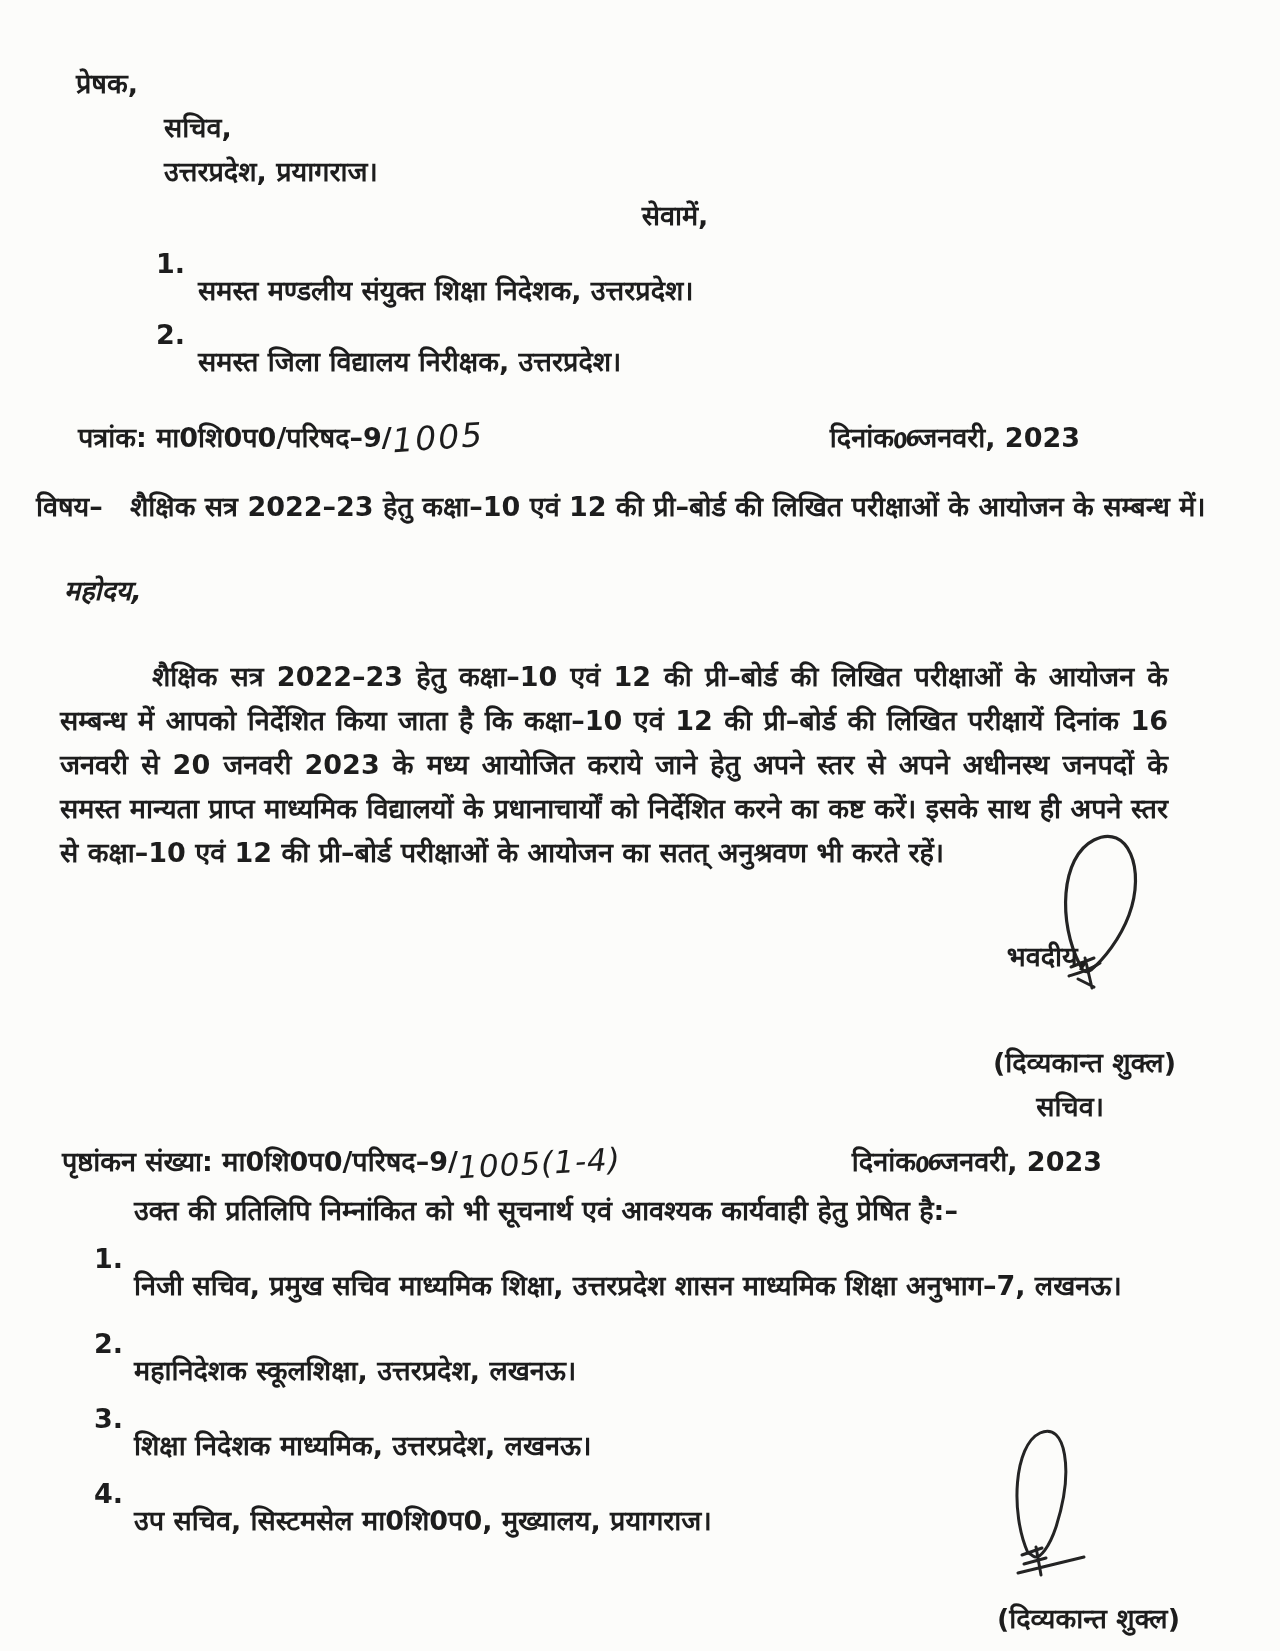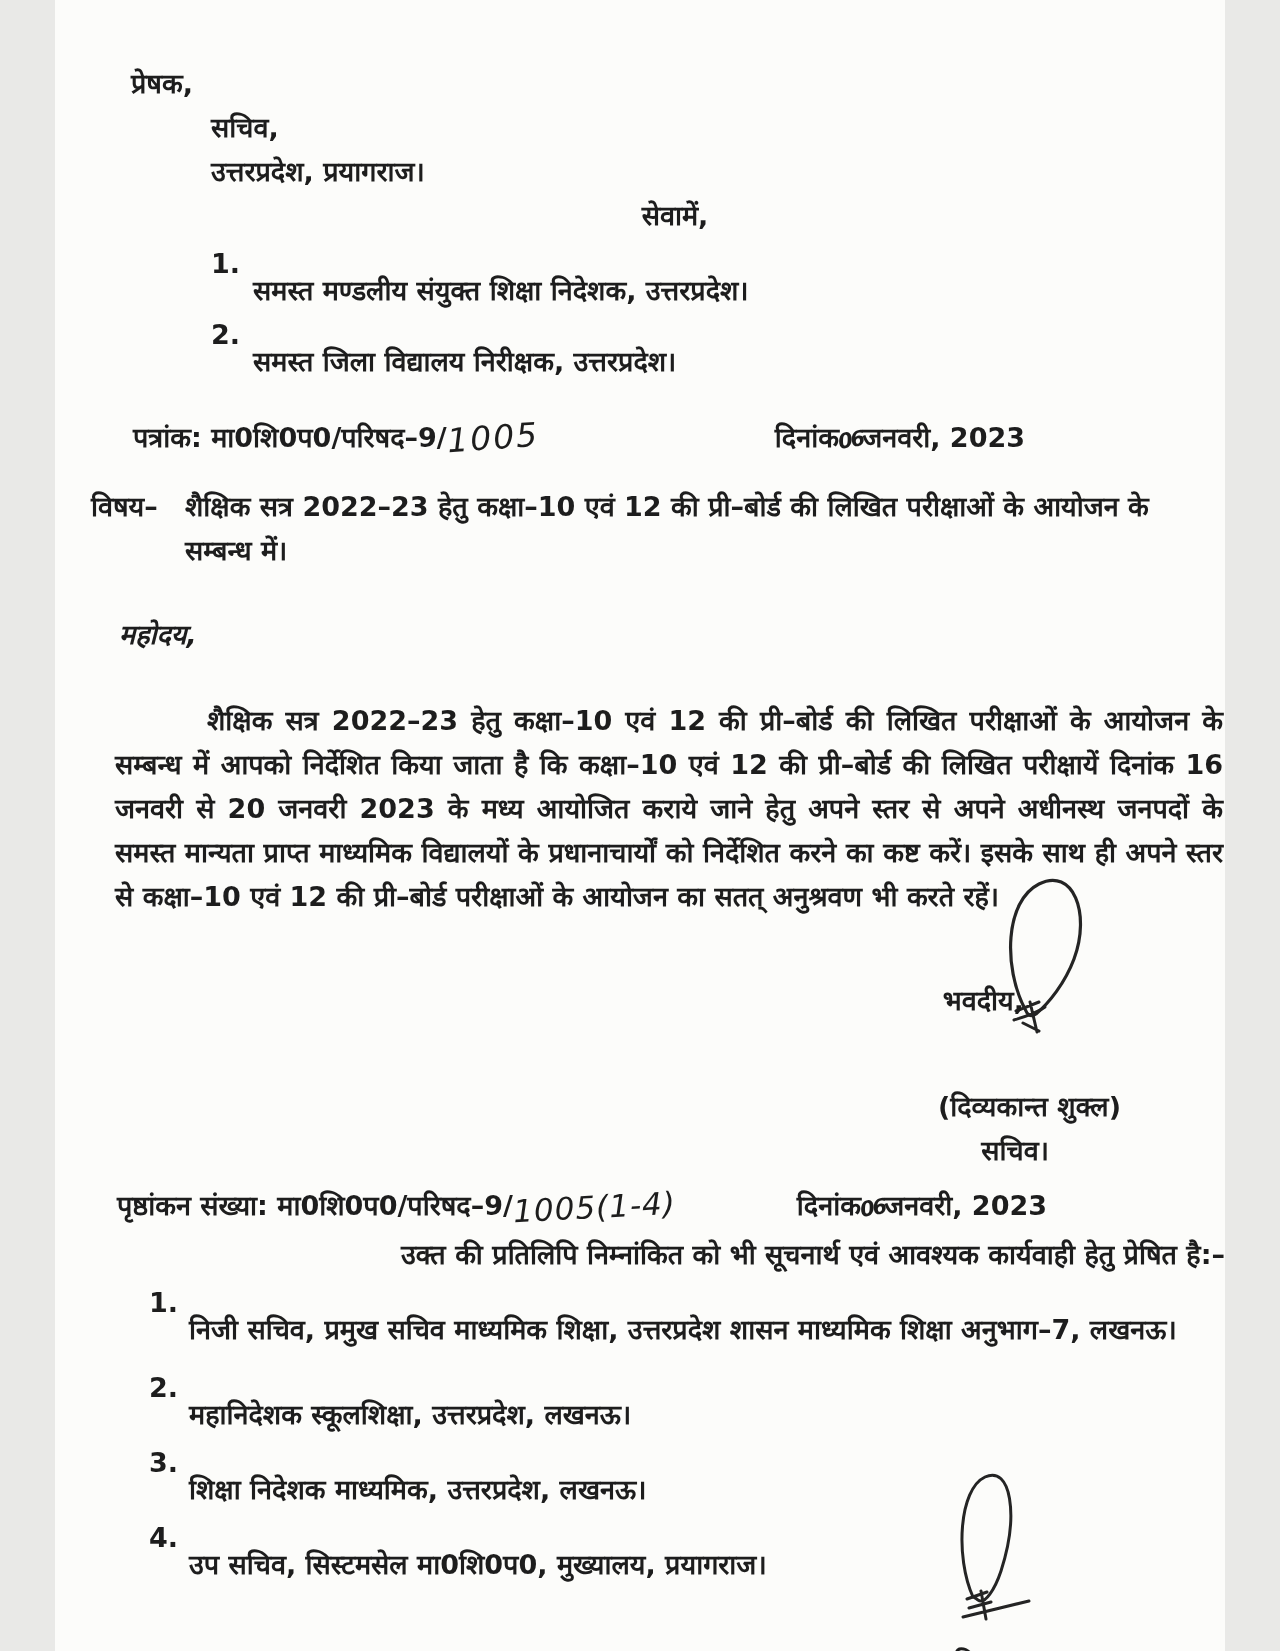--- a/index.html
+++ b/index.html
@@ -1,28 +1,28 @@
 <!DOCTYPE html>
 <html><head>
 <meta charset="utf-8">
 <style>
   * { margin:0; padding:0; box-sizing:border-box; }
   html,body { background:#e9e9e7; }
   .page {
     position:relative;
-    width:1170px; height:1651px;
+    width:1280px; height:1651px;
     margin:0 auto;
     background:#fcfcfa;
     font-family:"DejaVu Sans", sans-serif;
     color:#1d1d1d;
     font-weight:600;
     font-size:27px;
     overflow:hidden;
   }
-  .line { line-height:44px; }
+  .line { line-height:44px;margin-left:8px; }
 
   
   .sender-label { margin:62px 0 0 76px; }
   .sender-lines { margin-left:156px; }
   .sender-lines .line { margin-top:0; }
   .to-label { margin-left:70px;text-align:center; }
 
   
   .recipients { margin:4px 0 0 156px; }
   .num-item { display:flex; line-height:44px; }
@@ -63,38 +63,38 @@
     margin:42px 58px 0 60px;
     width:1108px;
     text-align:justify;
     text-indent:92px;
     line-height:44px;
   }
 
   
   .closing1 { position:relative; width:320px; margin:16px 66px 0 auto; text-align:center; height:215px; }
   .closing1 .sig { position:absolute; right:62px; top:-64px; }
-  .closing1 .vale { position:absolute; right:135px; top:46px; white-space:nowrap; }
+  .closing1 .vale { position:absolute; right:126px; top:46px; white-space:nowrap; }
   .closing1 .name { position:absolute; right:38px; top:152px; white-space:nowrap; }
   .closing1 .ttl  { position:absolute; right:110px; top:196px; white-space:nowrap; }
 
   
   .endorse-line {
     display:flex; justify-content:space-between; align-items:baseline;
     margin:36px 178px 0 62px;
   }
   .hand2 {
     display:inline-block;
     font-style:italic;
     font-weight:500;
     font-size:31px;
     letter-spacing:1px;
     transform:rotate(-3deg) translateY(3px);
   }
-  .copy-intro { margin:10px 0 0 134px; line-height:44px;text-align:right; }
+  .copy-intro { margin:10px 0 0 134px; line-height:44px; }
   .copies { margin:2px 0 0 94px; }
   .copies .num-item { margin-top:4px; }
   .copies .num-item .num { width:40px; flex:0 0 40px; }
   .copies .txt { max-width:1010px; }
   .copies .gap { margin-top:14px; }
 
   
   .closing2 { position:relative; width:320px; margin:-122px 70px 0 auto; text-align:center; height:280px; }
   .closing2 .sig { position:absolute; right:118px; top:0; }
   .closing2 .name { position:absolute; right:30px; top:178px; white-space:nowrap; }

